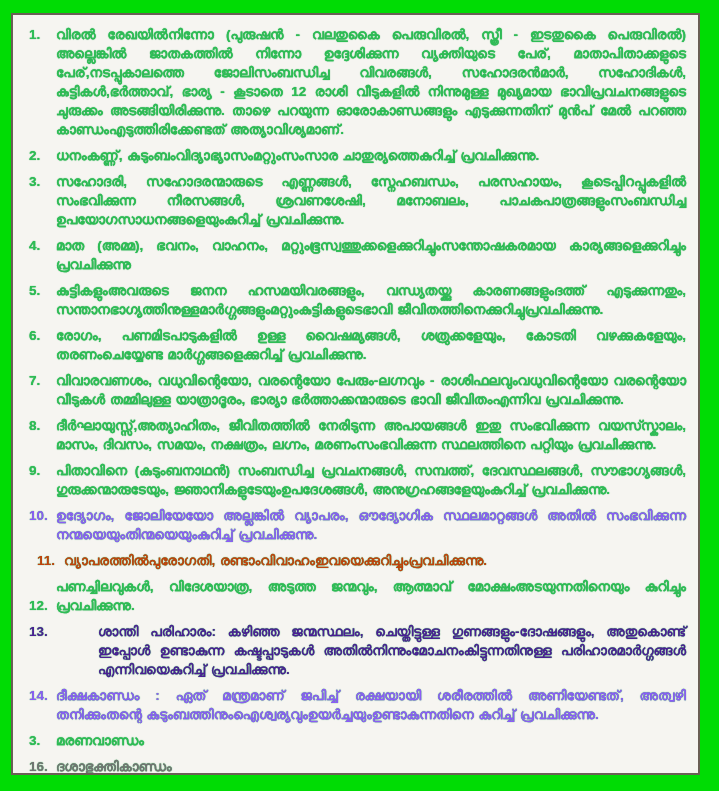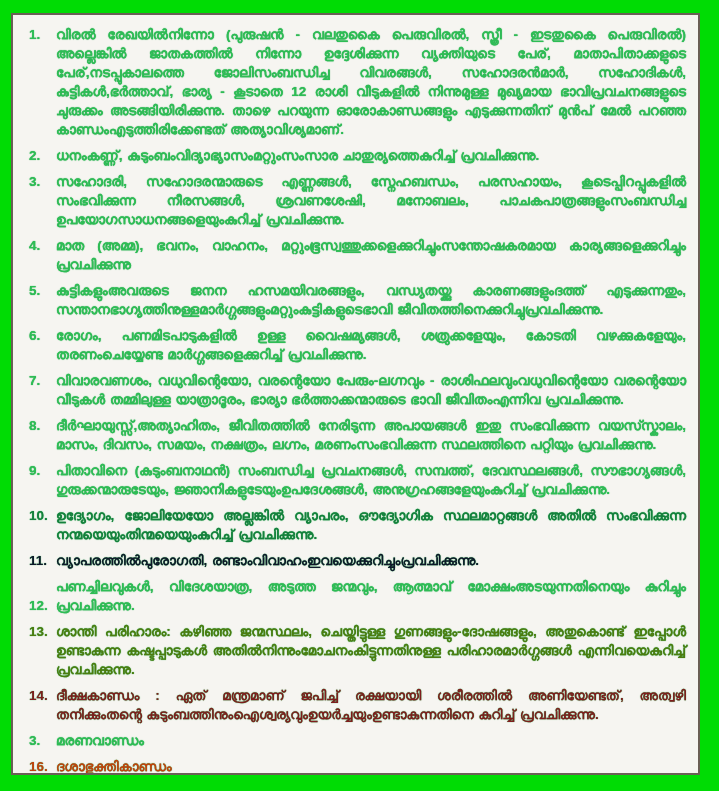--- a/index.html
+++ b/index.html
@@ -92,48 +92,48 @@
   <div class="doc-item" style="color: rgb(46, 189, 85);">
     <span class="num">8.</span>
     <span class="txt">ദീർഘായുസ്സ്,അത്യാഹിതം, ജീവിതത്തിൽ നേരിടുന്ന അപായങ്ങൾ ഇതു സംഭവിക്കുന്ന വയസ്സ്കാലം, മാസം, ദിവസം, സമയം, നക്ഷത്രം, ലഗ്നം, മരണംസംഭവിക്കുന്ന സ്ഥലത്തിനെ പറ്റിയും പ്രവചിക്കുന്നു.</span>
   </div>
 
   <div class="doc-item" style="color: rgb(46, 189, 85);">
     <span class="num">9.</span>
     <span class="txt">പിതാവിനെ (കുടുംബനാഥൻ) സംബന്ധിച്ച പ്രവചനങ്ങൾ, സമ്പത്ത്, ദേവസ്ഥലങ്ങൾ, സൗഭാഗ്യങ്ങൾ, ഗുരുക്കന്മാരുടേയും, ജ്ഞാനികളുടേയുംഉപദേശങ്ങൾ, അനുഗ്രഹങ്ങളേയുംകുറിച്ച് പ്രവചിക്കുന്നു.</span>
   </div>
 
-  <div class="doc-item" style="color: #15803d;">
+  <div class="doc-item" style="color: #8b5cf6;">
     <span class="num">10.</span>
     <span class="txt">ഉദ്യോഗം, ജോലിയേയോ അല്ലങ്കിൽ വ്യാപരം, ഔദ്യോഗിക സ്ഥലമാറ്റങ്ങൾ അതിൽ സംഭവിക്കുന്ന നന്മയെയുംതിന്മയെയുംകുറിച്ച് പ്രവചിക്കുന്നു.</span>
   </div>
 
-  <div class="doc-item" style="color: #0f172a;">
+  <div class="doc-item" style="color: #c2410c; margin-left: 8px;">
     <span class="num">11.</span>
     <span class="txt">വ്യാപരത്തിൽപുരോഗതി, രണ്ടാംവിവാഹംഇവയെക്കുറിച്ചുംപ്രവചിക്കുന്നു.</span>
   </div>
 
   <div class="doc-item" style="color: rgb(46, 189, 85); align-items: flex-end;">
     <span class="num">12.</span>
     <span class="txt">പണച്ചിലവുകൾ, വിദേശയാത്ര, അടുത്ത ജന്മവും, ആത്മാവ് മോക്ഷംഅടയുന്നതിനെയും കുറിച്ചും പ്രവചിക്കുന്നു.</span>
   </div>
 
-  <div class="doc-item" style="color: #4d7c0f;">
+  <div class="doc-item" style="color: #4c1d95; gap: 42px;">
     <span class="num">13.</span>
     <span class="txt">ശാന്തി പരിഹാരം: കഴിഞ്ഞ ജന്മസ്ഥലം, ചെയ്തിട്ടുള്ള ഗുണങ്ങളും-ദോഷങ്ങളും, അതുകൊണ്ട് ഇപ്പോൾ ഉണ്ടാകുന്ന കഷ്ടപ്പാടുകൾ അതിൽനിന്നുംമോചനംകിട്ടുന്നതിനുള്ള പരിഹാരമാർഗ്ഗങ്ങൾ എന്നിവയെകുറിച്ച് പ്രവചിക്കുന്നു.</span>
   </div>
 
-  <div class="doc-item" style="color: #7f1d1d;">
+  <div class="doc-item" style="color: #8b5cf6;">
     <span class="num">14.</span>
     <span class="txt">ദീക്ഷകാണ്ഡം : ഏത് മന്ത്രമാണ് ജപിച്ച് രക്ഷയായി ശരീരത്തിൽ അണിയേണ്ടത്, അത്വഴി തനിക്കുംതന്റെ കുടുംബത്തിനുംഐശ്വര്യവുംഉയർച്ചയുംഉണ്ടാകുന്നതിനെ കുറിച്ച് പ്രവചിക്കുന്നു.</span>
   </div>
 
   <div class="doc-item" style="color: rgb(46, 189, 85);">
     <span class="num">3.</span>
     <span class="txt">മരണവാണ്ഡം</span>
   </div>
 
-  <div class="doc-item" style="color: #c2410c;">
+  <div class="doc-item" style="color: #737373;">
     <span class="num">16.</span>
     <span class="txt">ദശാഭുക്തികാണ്ഡം</span>
   </div>
 </div>
 </div>
 
 </body></html>

